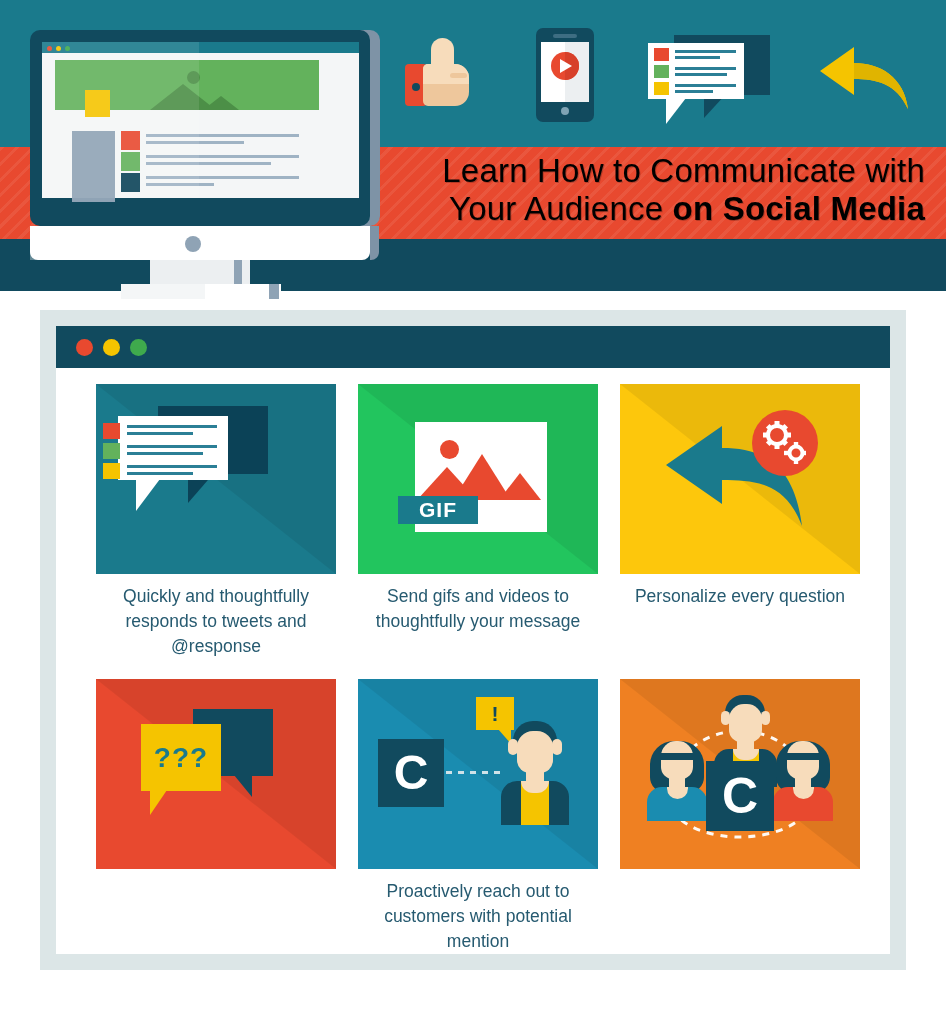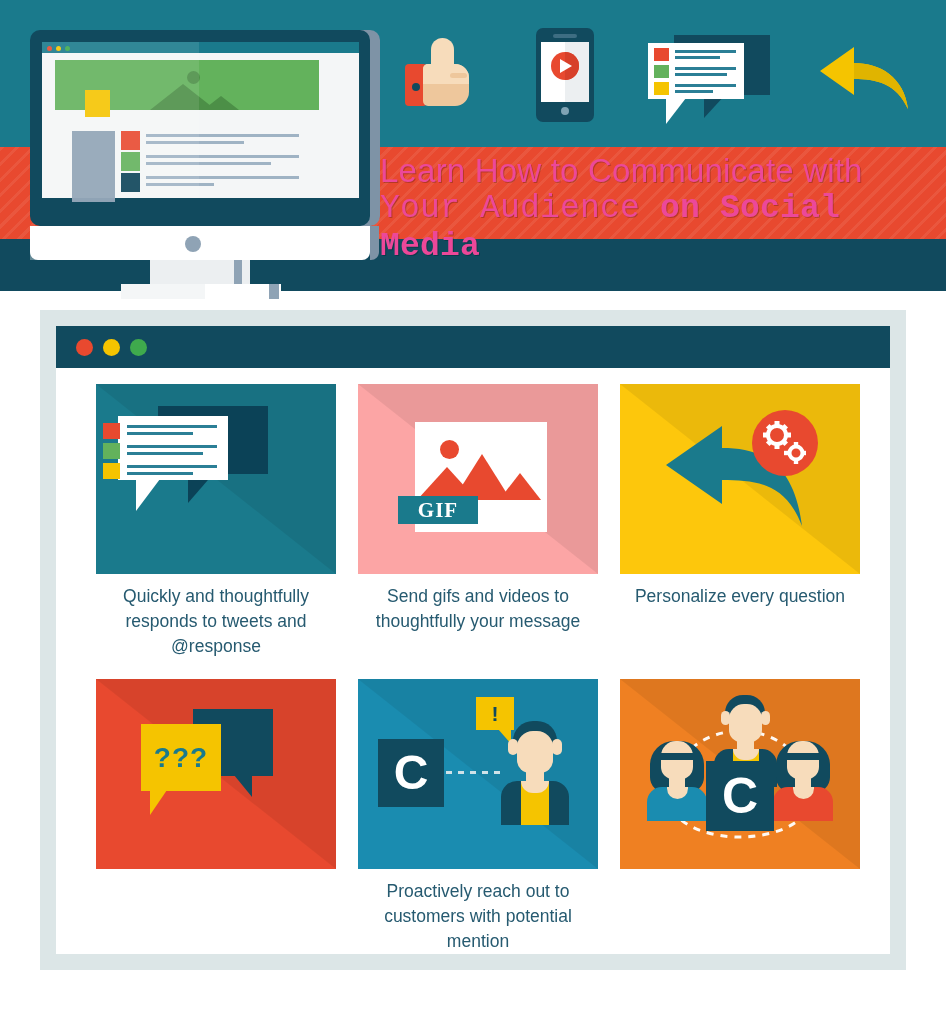--- a/index.html
+++ b/index.html
@@ -278,21 +278,21 @@
         <span class="t1-ln" style="left:31px;top:48px;width:66px;"></span>
         <span class="t1-ln" style="left:31px;top:61px;width:90px;"></span>
         <span class="t1-ln" style="left:31px;top:68px;width:76px;"></span>
         <span class="t1-ln" style="left:31px;top:81px;width:90px;"></span>
         <span class="t1-ln" style="left:31px;top:88px;width:66px;"></span>
       </div>
       <div class="caption">Quickly and thoughtfully responds to tweets and @response</div>
     </div>
 
     <div class="card">
-      <div class="tile" style="background:#fca5a5;font-family:Liberation Serif, serif;">
+      <div class="tile" style="background:#22c55e;">
         <span class="diag"></span>
         <div class="t2-img">
           <span class="t2-sun"></span>
           <span class="t2-m1"></span>
           <span class="t2-m2"></span>
           <span class="t2-m3"></span>
           <span class="t2-label">GIF</span>
         </div>
       </div>
       <div class="caption">Send gifs and videos to thoughtfully your message</div>
@@ -402,20 +402,20 @@
         </div>
 
         <span class="t6-sq"></span>
         <span class="t6-c">C</span>
       </div>
     </div>
 
   </div>
 </div>
 
-<div style="position:absolute;left:380px;top:152px;width:545px;text-align:left;z-index:30;
-            color:#ec4899;line-height:38px;letter-spacing:0.2px;
+<div style="position:absolute;left:380px;top:152px;width:545px;text-align:right;z-index:30;
+            color:#000000;line-height:38px;letter-spacing:0.2px;
             text-shadow:1px 1px 0 rgba(0,0,0,0.22);">
   <div style="font-size:33px;">Learn How to Communicate with</div>
-  <div style="font-size:33px;font-family:Liberation Mono, monospace;">
+  <div style="font-size:33px;">
     <span>Your Audience </span><span style="font-weight:bold;">on Social Media</span>
   </div>
 </div>
 
 </body></html>

